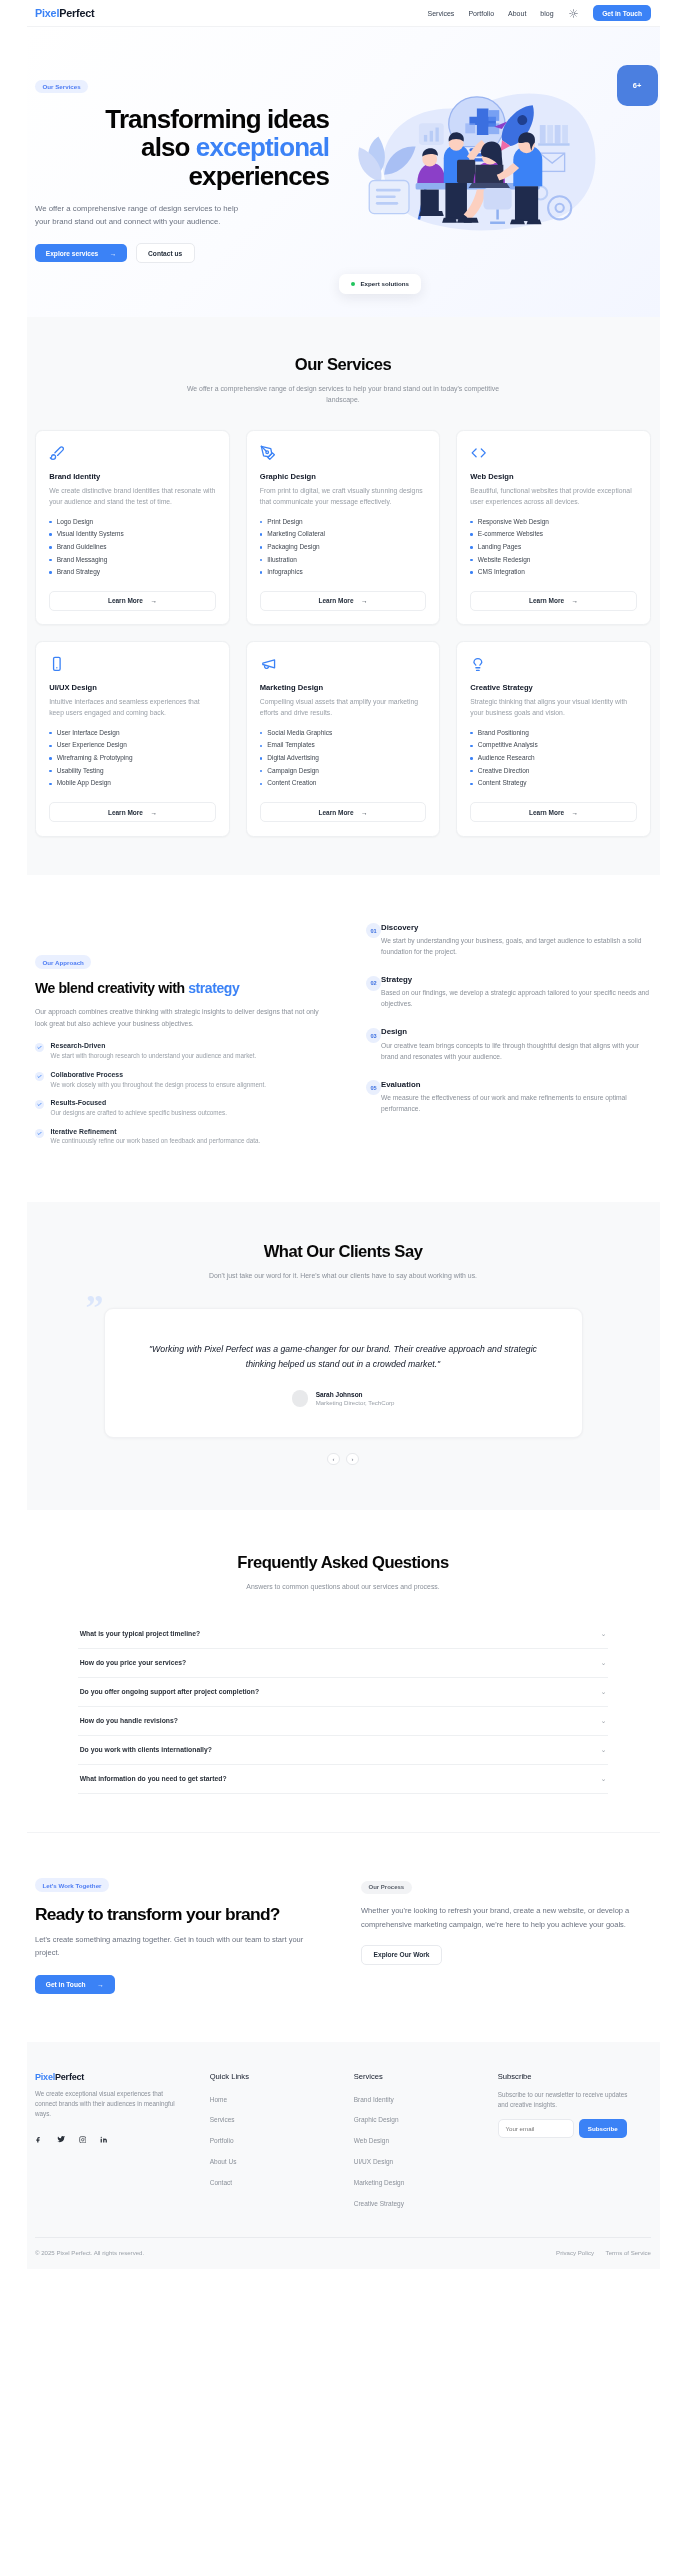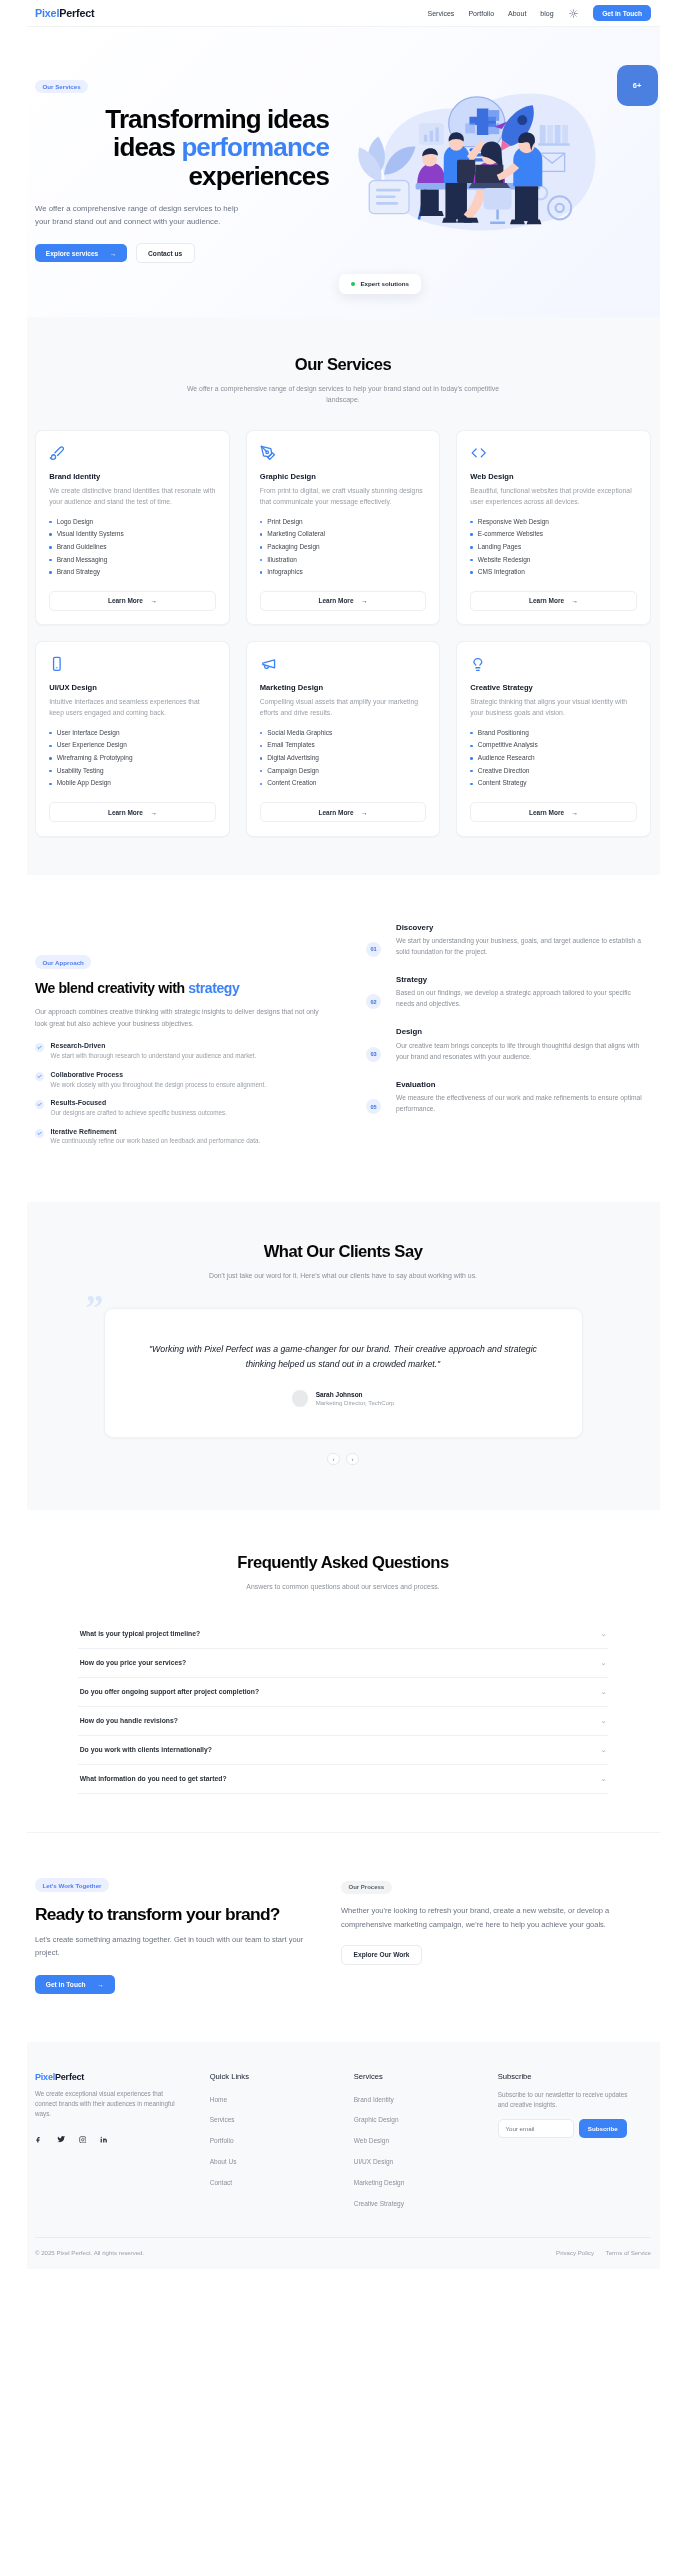--- a/index.html
+++ b/index.html
@@ -150,21 +150,21 @@
   .check-item { display: flex; gap: 6.6px; margin-bottom: 10px; }
   .check-badge {
     width: 9px; height: 9px; border-radius: 50%; background: #e8efff;
     display: flex; align-items: center; justify-content: center;
     flex: 0 0 auto; margin-top: 0.8px;
   }
   .check-item h4 { font-size: 6.9px; font-weight: 700; color: #1f2937; margin-bottom: 1.7px; }
   .check-item p { font-size: 6.3px; color: #9aa0a8; line-height: 1.55; }
 
   .approach-right { flex: 1; padding-top: 5px; }
-  .step { display: flex; gap: 15px; margin-bottom: 18px; align-items: flex-end; }
+  .step { display: flex; gap: 0; margin-bottom: 18px; }
   .step-num {
     width: 15px; height: 15px; border-radius: 50%; background: #e9effd;
     color: #3b6fe0; font-size: 5.6px; font-weight: 700;
     display: flex; align-items: center; justify-content: center; flex: 0 0 auto;
     margin-top: 0.8px;
   }
   .step h4 { font-size: 7.8px; font-weight: 700; color: #111827; margin-bottom: 3.3px; }
   .step p { font-size: 6.7px; line-height: 1.65; color: #8a9099; }
 
   
@@ -198,21 +198,21 @@
   .faq-list { margin-top: 27px; width: 530px; margin-left:auto; margin-right:auto;}
   .faq-item {
     display: flex; align-items: center; justify-content: space-between;
     padding: 10px 1.7px; border-bottom: 0.8px solid #eef0f2;
   }
   .faq-q { font-size: 6.8px; font-weight: 600; color: #2b313a; }
   .chev { color: #9aa0a8; font-size: 6.6px; }
 
   
   .cta { padding: 43px 0 48px 0; background: #ffffff; border-top: 0.8px solid #f2f3f5;}
-  .cta-inner { display: flex; gap: 16px; align-items: flex-start; }
+  .cta-inner { display: flex; gap: 36px; align-items: flex-start; }
   .cta-left { width: 290px; }
   .pill-gray {
     display: inline-block; background: #f2f3f5; color: #5b616b;
     font-size: 6px; font-weight: 600; padding: 3.3px 7.5px; border-radius: 16.6px;
     margin-bottom: 10.8px;
   }
   .cta h2 {
     font-size: 17.4px; font-weight: 700; letter-spacing: -0.7px;
     color: #060606; line-height: 1.15; margin-bottom: 10.8px;
   }
@@ -275,21 +275,21 @@
       </div>
     </div>
   </div>
 
   <div class="hero">
     <div class="hero-inner">
       <div class="hero-left">
         <span class="pill">Our Services</span>
         <h1>
           <span>Transforming ideas</span><br>
-          <span>ideas </span><span class="accent">performance</span><br>
+          <span>also </span><span class="accent">exceptional</span><br>
           <span>experiences</span>
         </h1>
         <p class="sub">We offer a comprehensive range of design services to help your brand stand out and connect with your audience.</p>
         <div class="hero-btns">
           <button class="btn-hero">
             <span>Explore services</span>
             <span>→</span>
           </button>
           <button class="btn-ghost">Contact us</button>
         </div>

